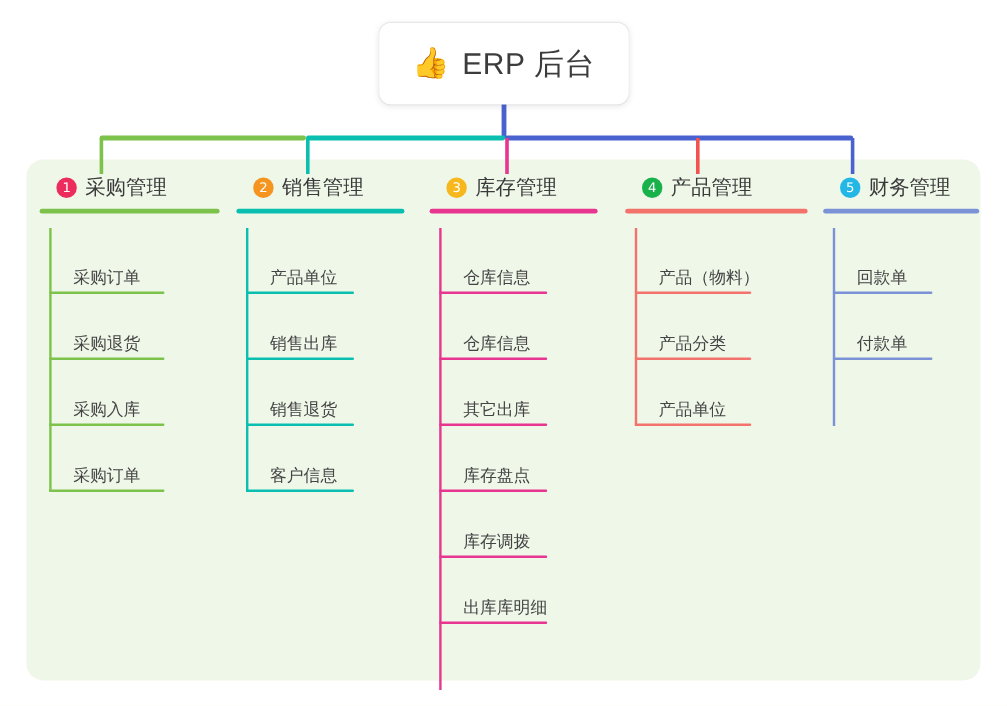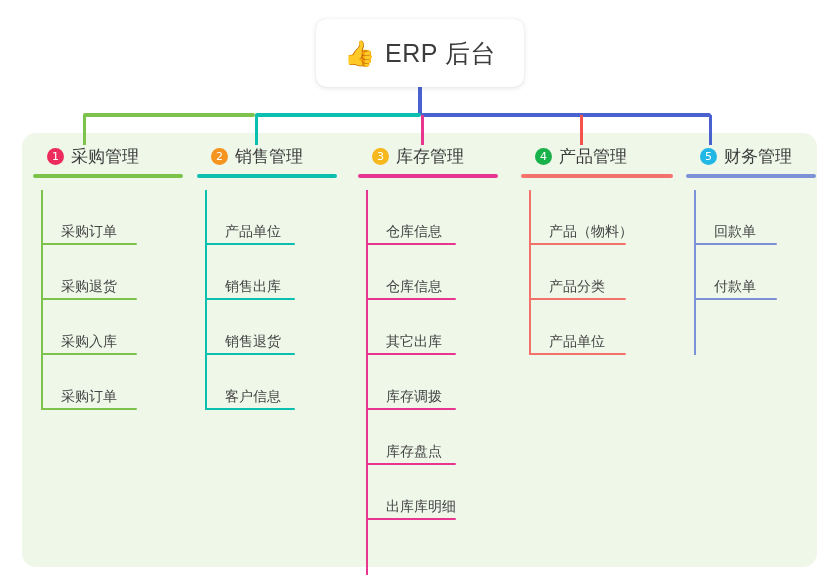--- a/index.html
+++ b/index.html
@@ -239,25 +239,25 @@
         </div>
         <div class="leaf">
           <span class="leaf-label">仓库信息</span>
           <div class="leaf-line" style="background: rgb(232, 53, 143); width: 90px;"></div>
         </div>
         <div class="leaf">
           <span class="leaf-label">其它出库</span>
           <div class="leaf-line" style="background: rgb(232, 53, 143); width: 90px;"></div>
         </div>
         <div class="leaf">
+          <span class="leaf-label">库存盘点</span>
+          <div class="leaf-line" style="background: rgb(232, 53, 143); width: 90px;"></div>
+        </div>
+        <div class="leaf">
           <span class="leaf-label">库存调拨</span>
-          <div class="leaf-line" style="background: rgb(232, 53, 143); width: 90px;"></div>
-        </div>
-        <div class="leaf">
-          <span class="leaf-label">库存盘点</span>
           <div class="leaf-line" style="background: rgb(232, 53, 143); width: 90px;"></div>
         </div>
         <div class="leaf">
           <span class="leaf-label">出库库明细</span>
           <div class="leaf-line" style="background: rgb(232, 53, 143); width: 90px;"></div>
         </div>
       </div>
     </div>
     <div class="column" style="left: 521px; width: 152px;">
       <div class="col-header">

